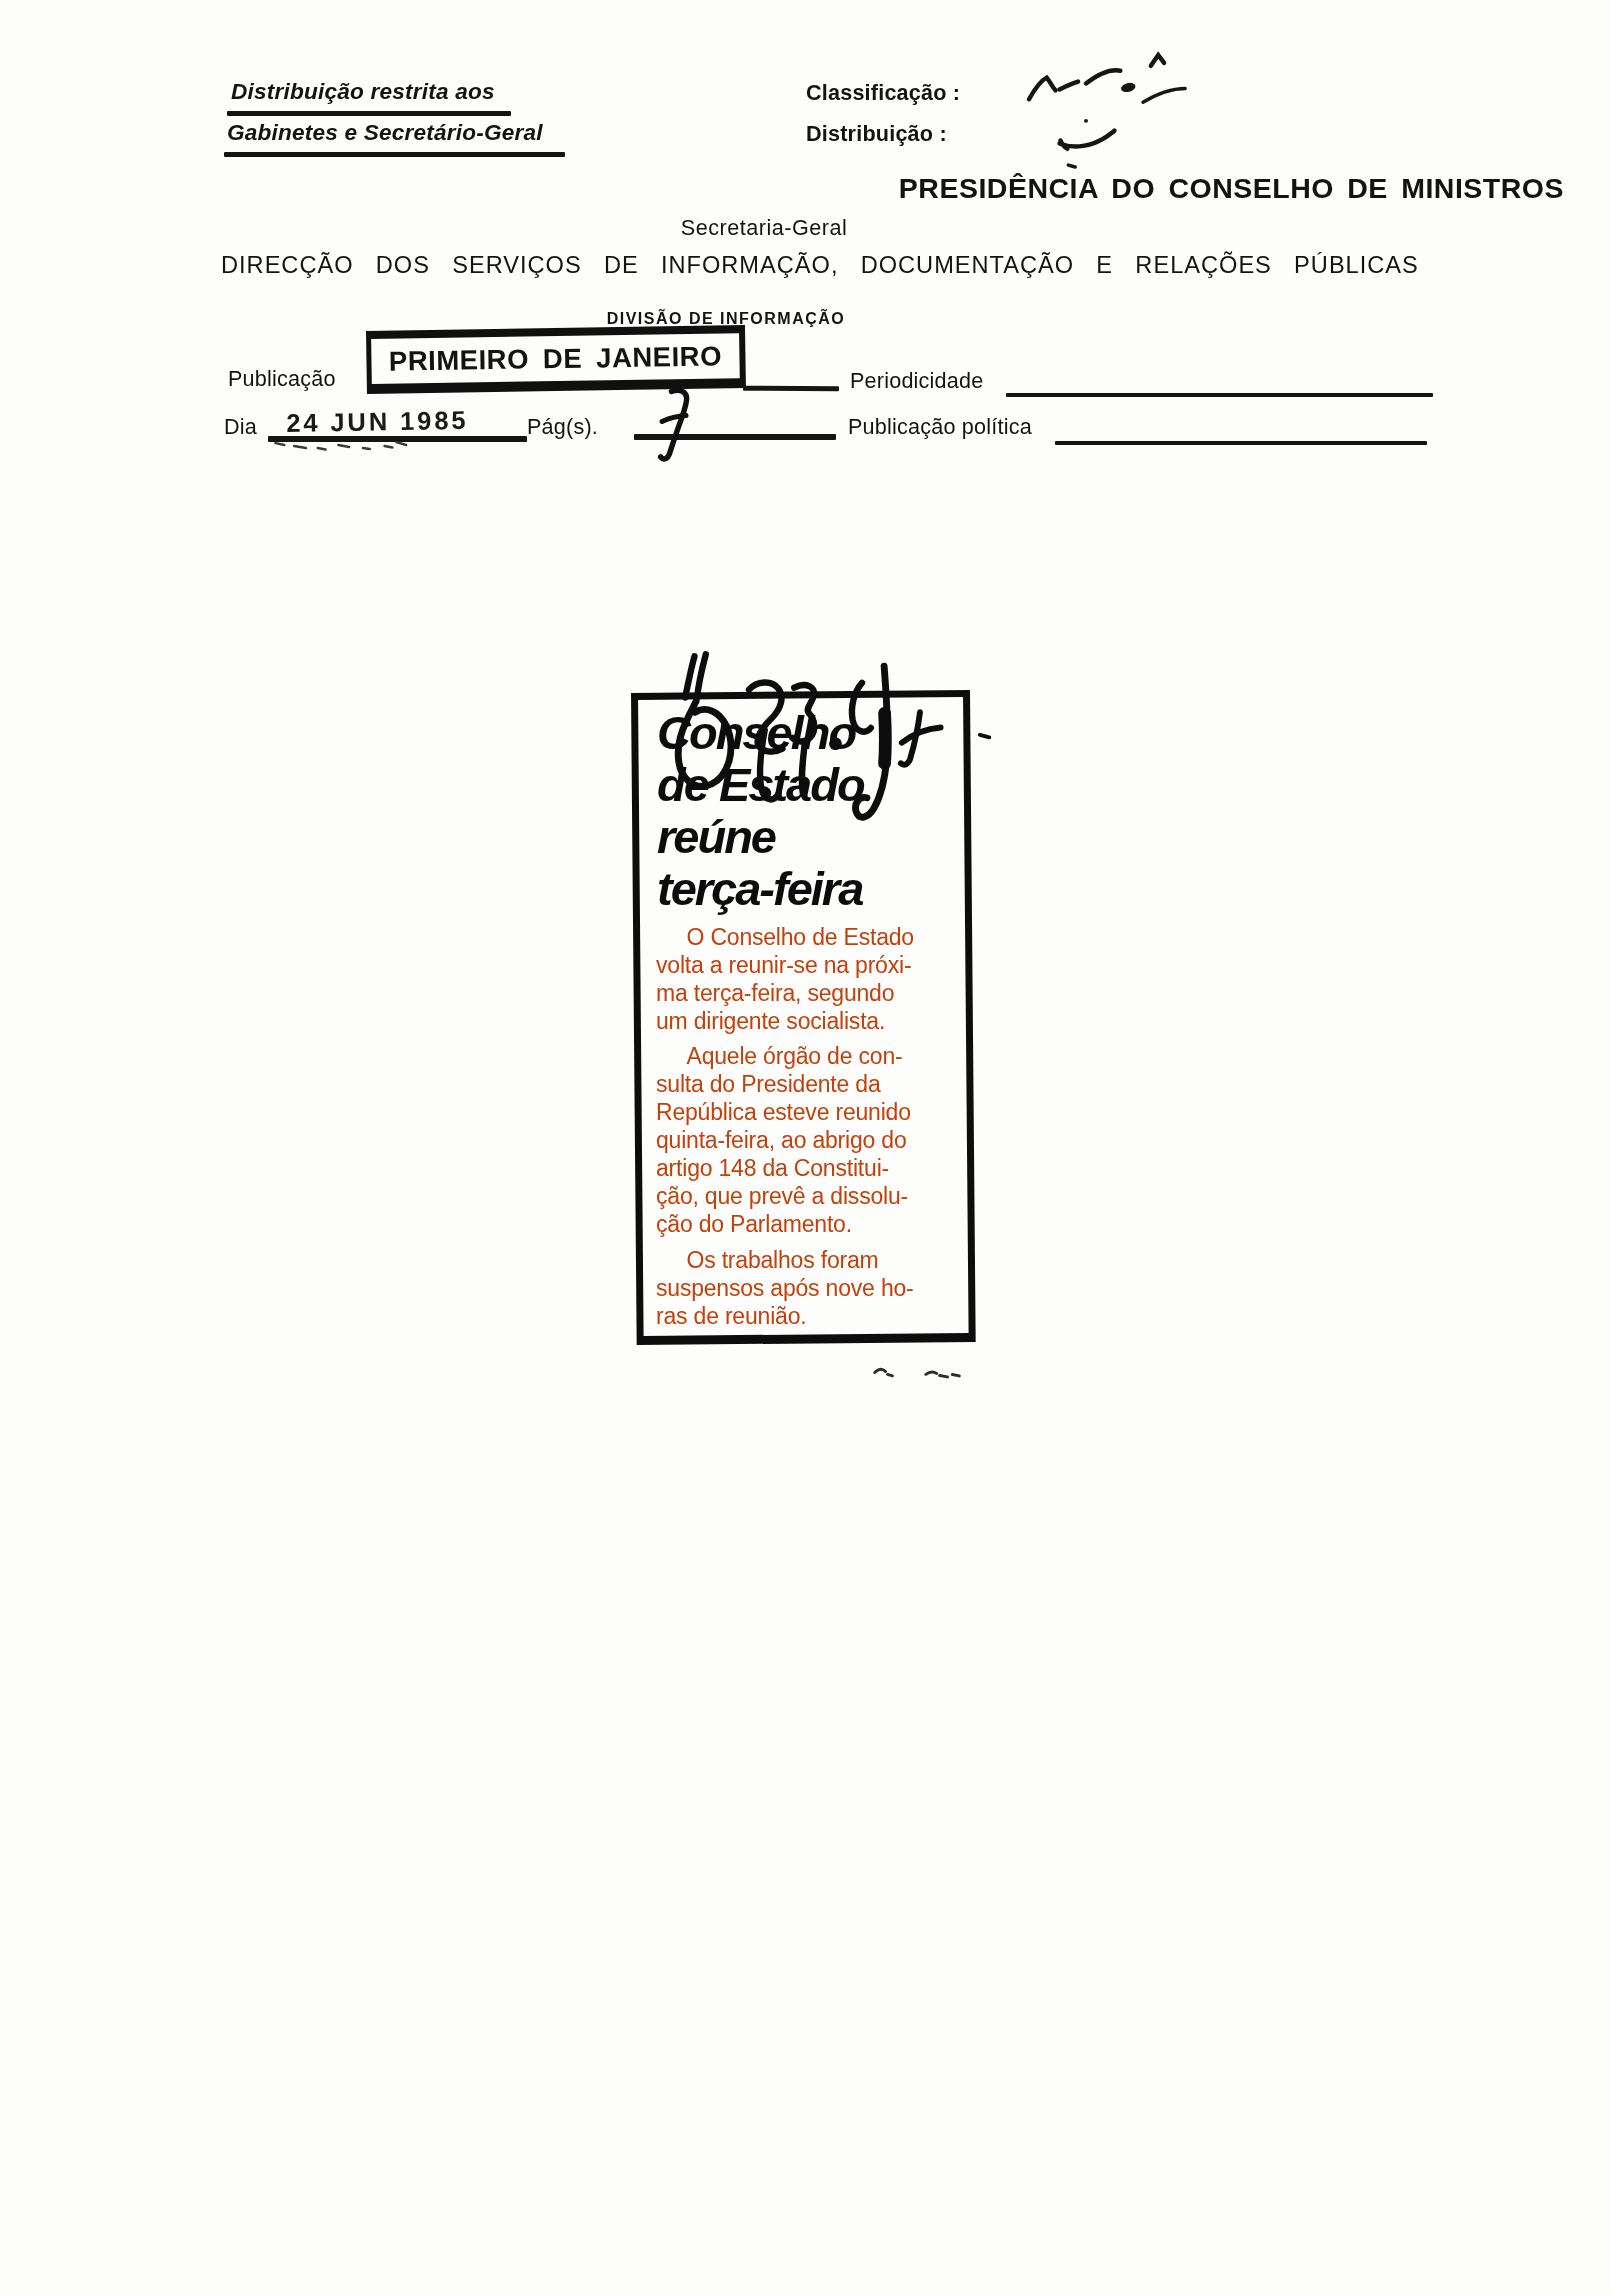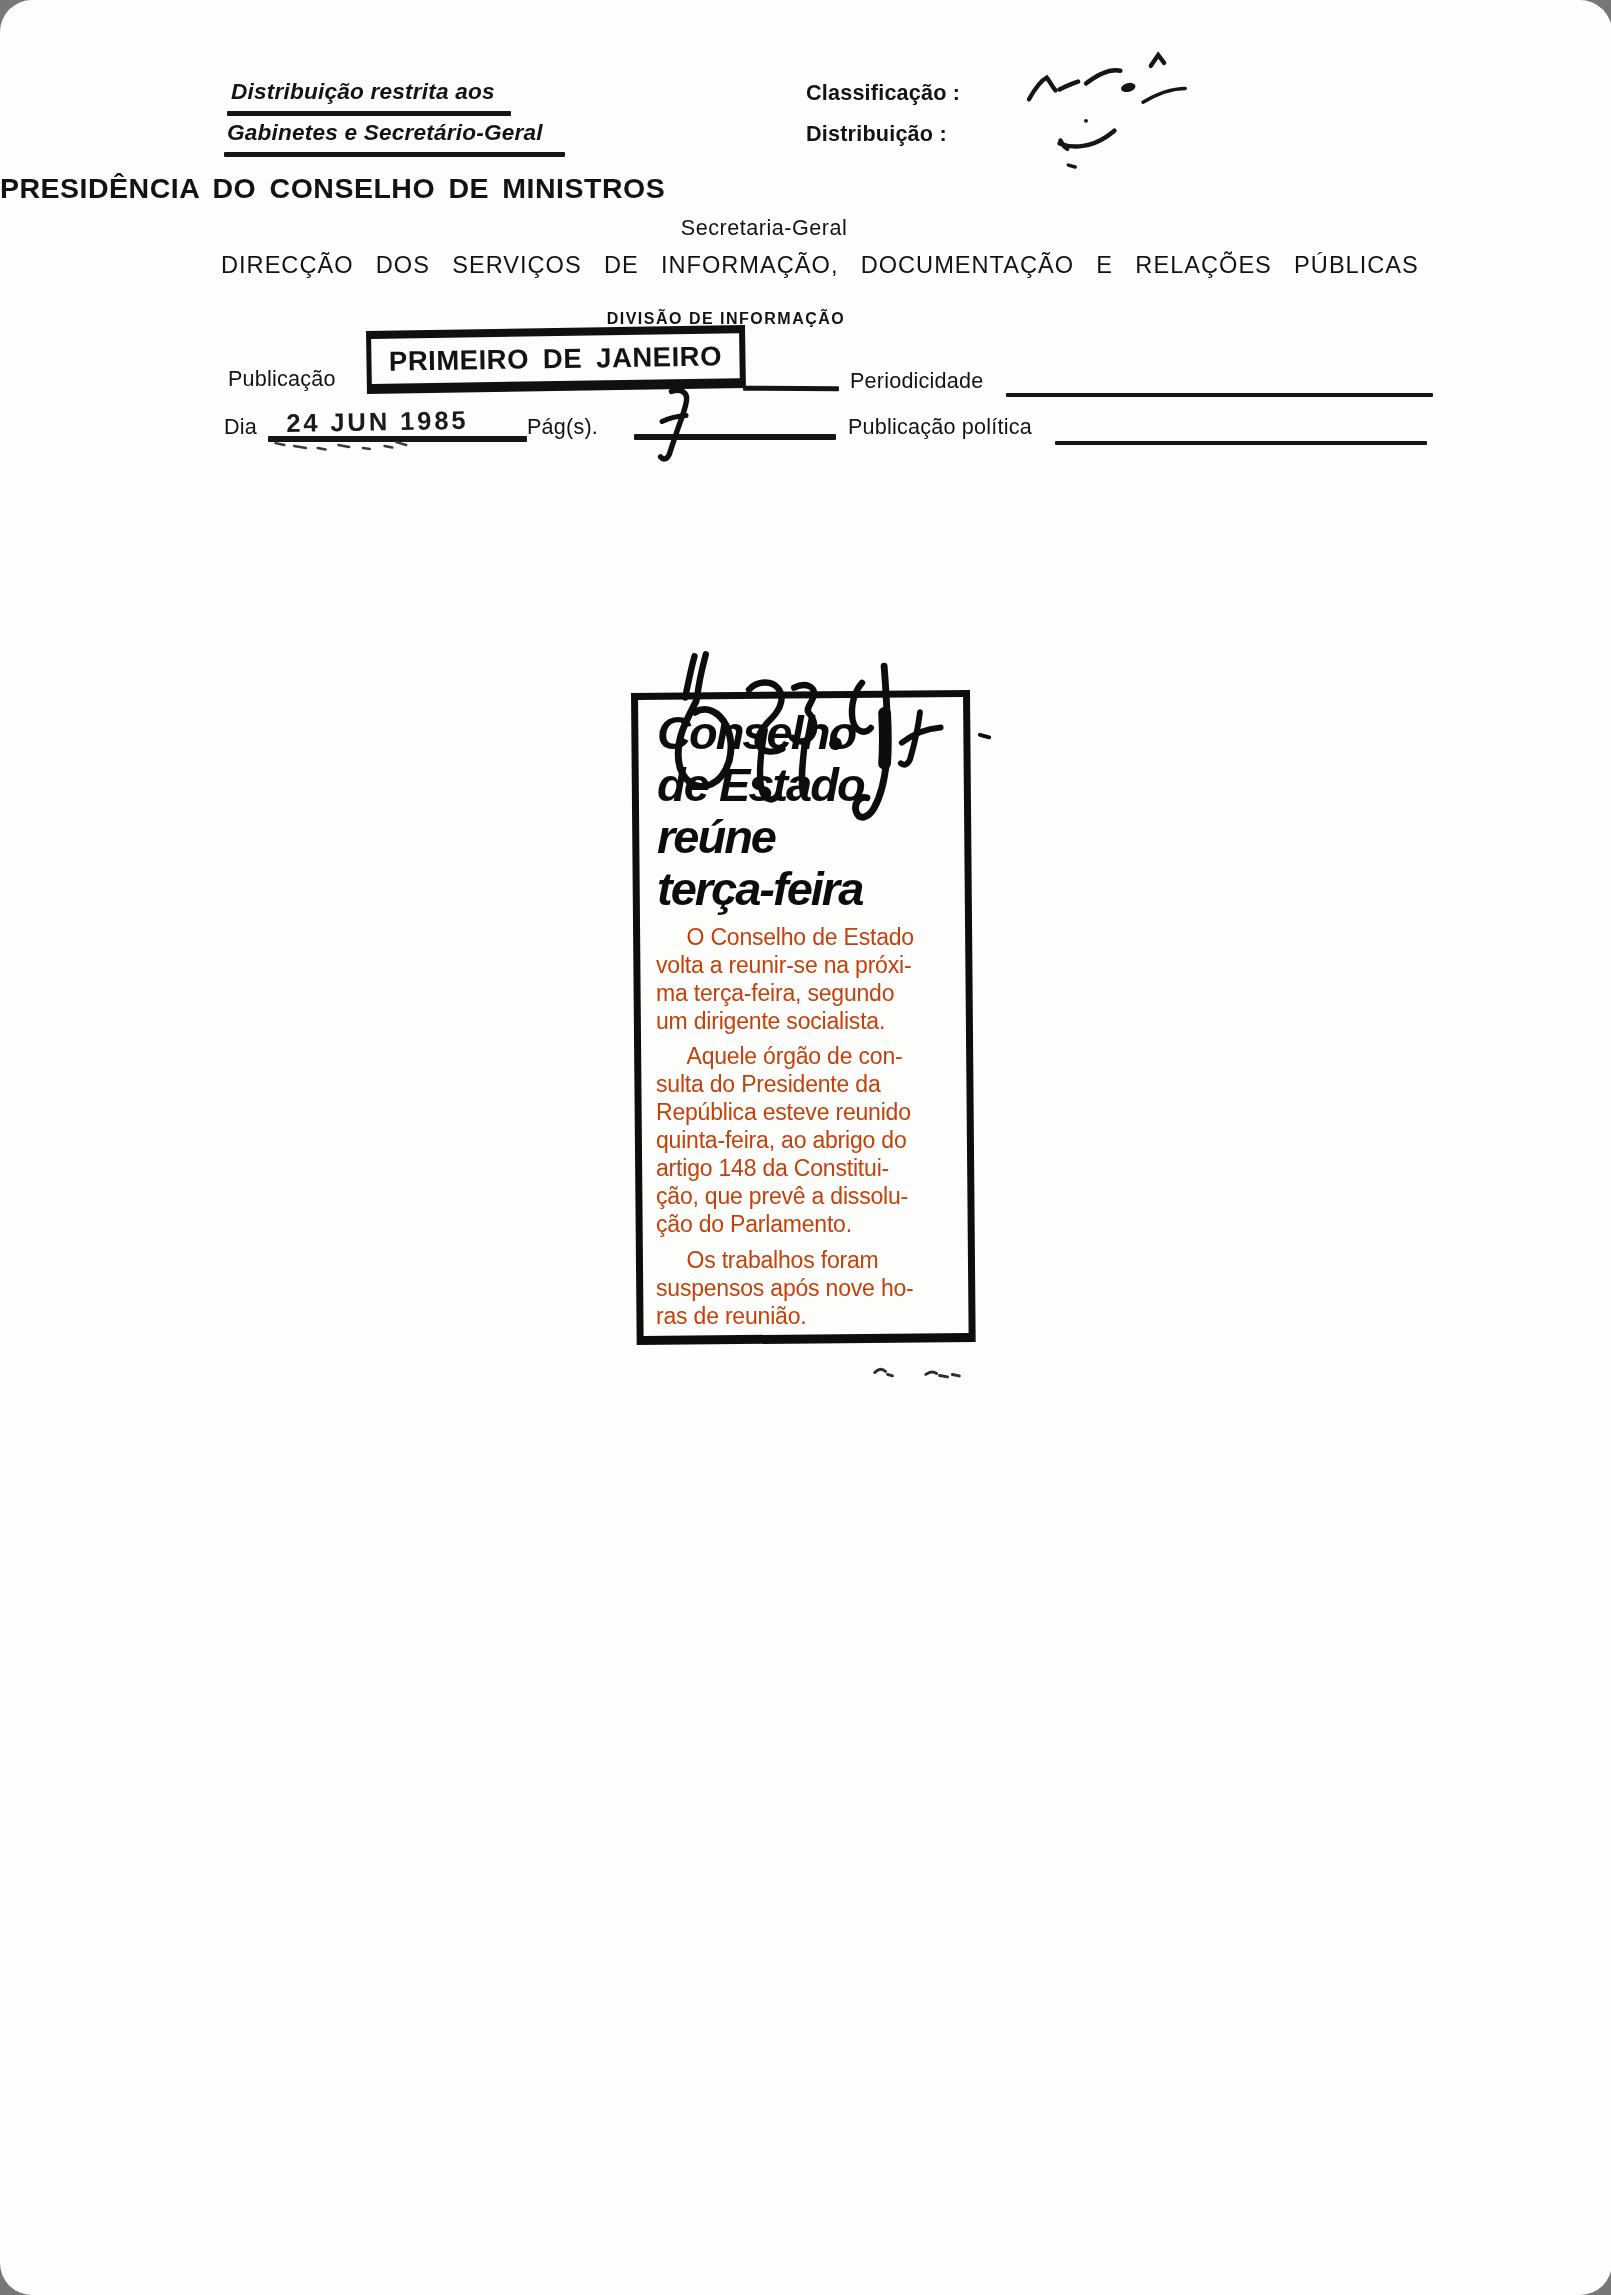--- a/index.html
+++ b/index.html
@@ -3,27 +3,26 @@
 <meta charset="utf-8">
 <style>
   html,body{margin:0;padding:0;background:#777;}
   .page{
     position:relative;
     width:1612px;height:2295px;
     background:#fdfdfb;
     font-family:"Liberation Sans", sans-serif;
     color:#131313;
     overflow:hidden;
-    border-radius:32px;
   }
   .abs{position:absolute;}
   .rule{position:absolute;background:#151515;border-radius:1px;}
   .hl{font-style:italic;font-weight:700;font-size:22.6px;letter-spacing:0.2px;}
   .lbl{font-size:21.6px;font-weight:500;letter-spacing:0.2px;}
-  .title{width:1564px;text-align:left;font-size:28.5px;font-weight:700;letter-spacing:0.5px;word-spacing:4.9px;}
+  .title{width:1564px;text-align:right;font-size:28.5px;font-weight:700;letter-spacing:0.5px;word-spacing:4.9px;}
   .subtitle{width:1528px;text-align:center;font-size:21.6px;font-weight:500;letter-spacing:0.5px;}
   .dept{font-size:23.6px;font-weight:500;letter-spacing:1px;word-spacing:14.7px;white-space:nowrap;}
   .division{width:1452px;text-align:center;font-size:16px;font-weight:600;letter-spacing:1.5px;}
   .stampbox{
     box-sizing:border-box;
     border-style:solid;border-color:#101010;
     border-width:8.8px 6.4px 10.8px 5.9px;
     display:flex;align-items:center;justify-content:center;
     transform:rotate(-0.9deg);transform-origin:top left;
   }

